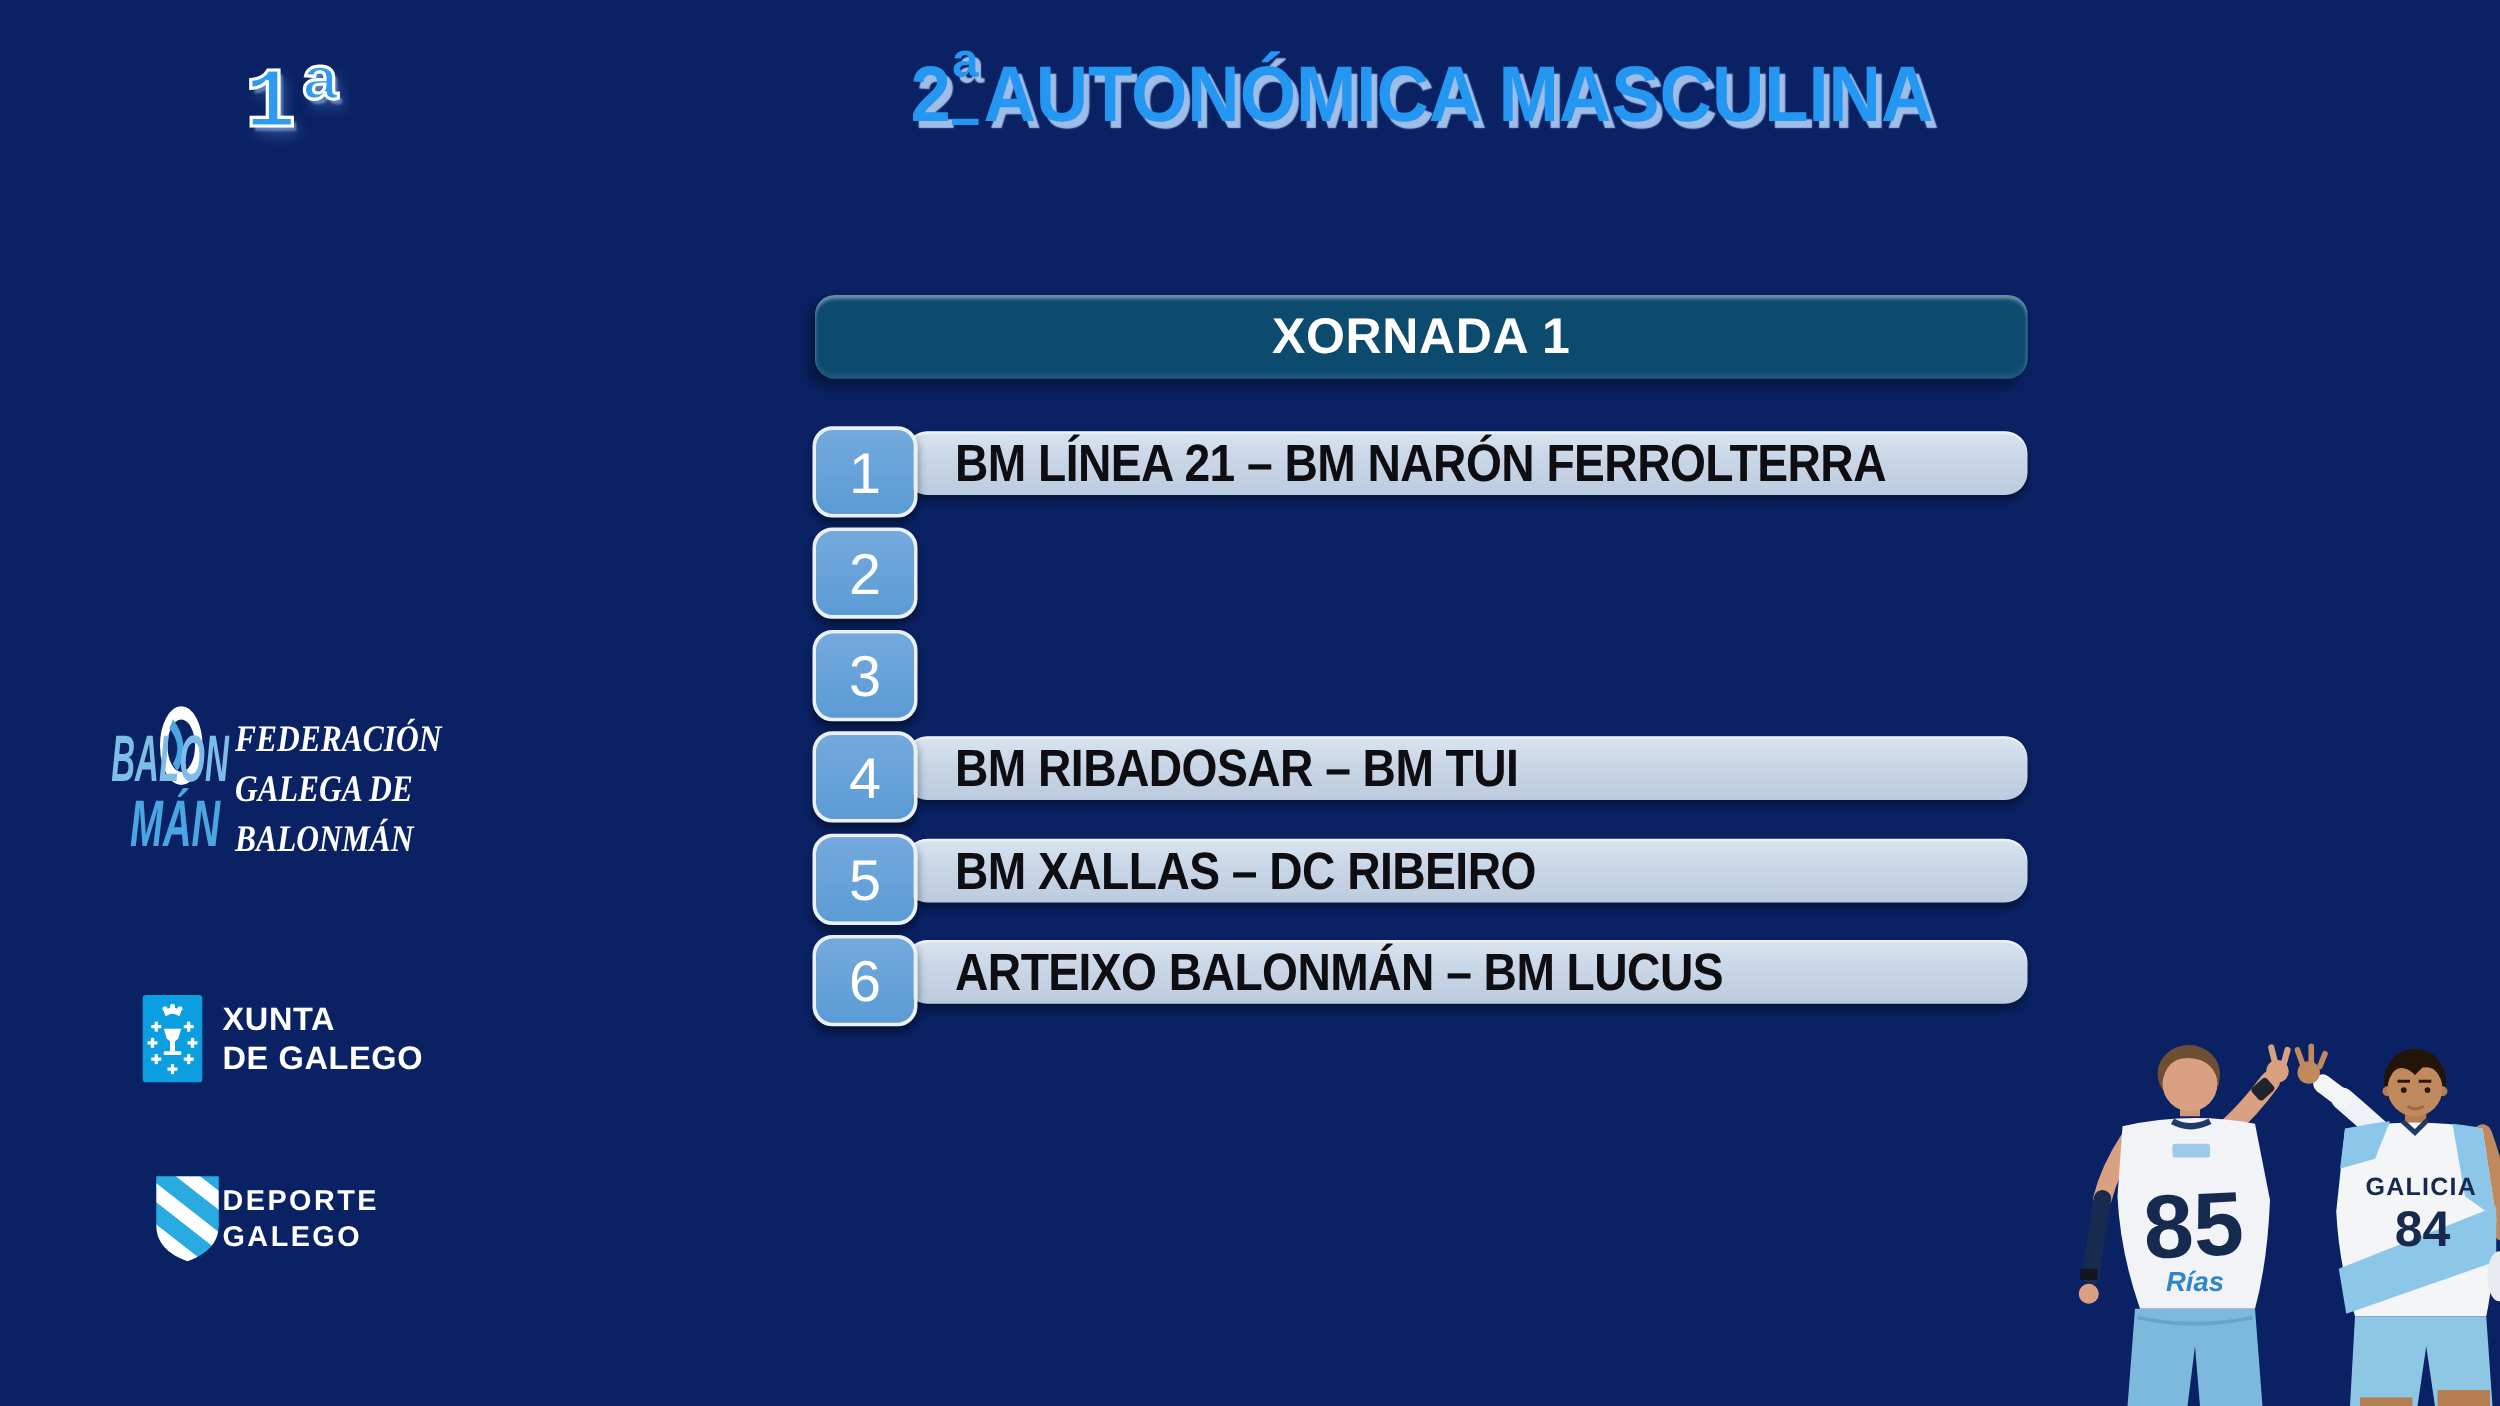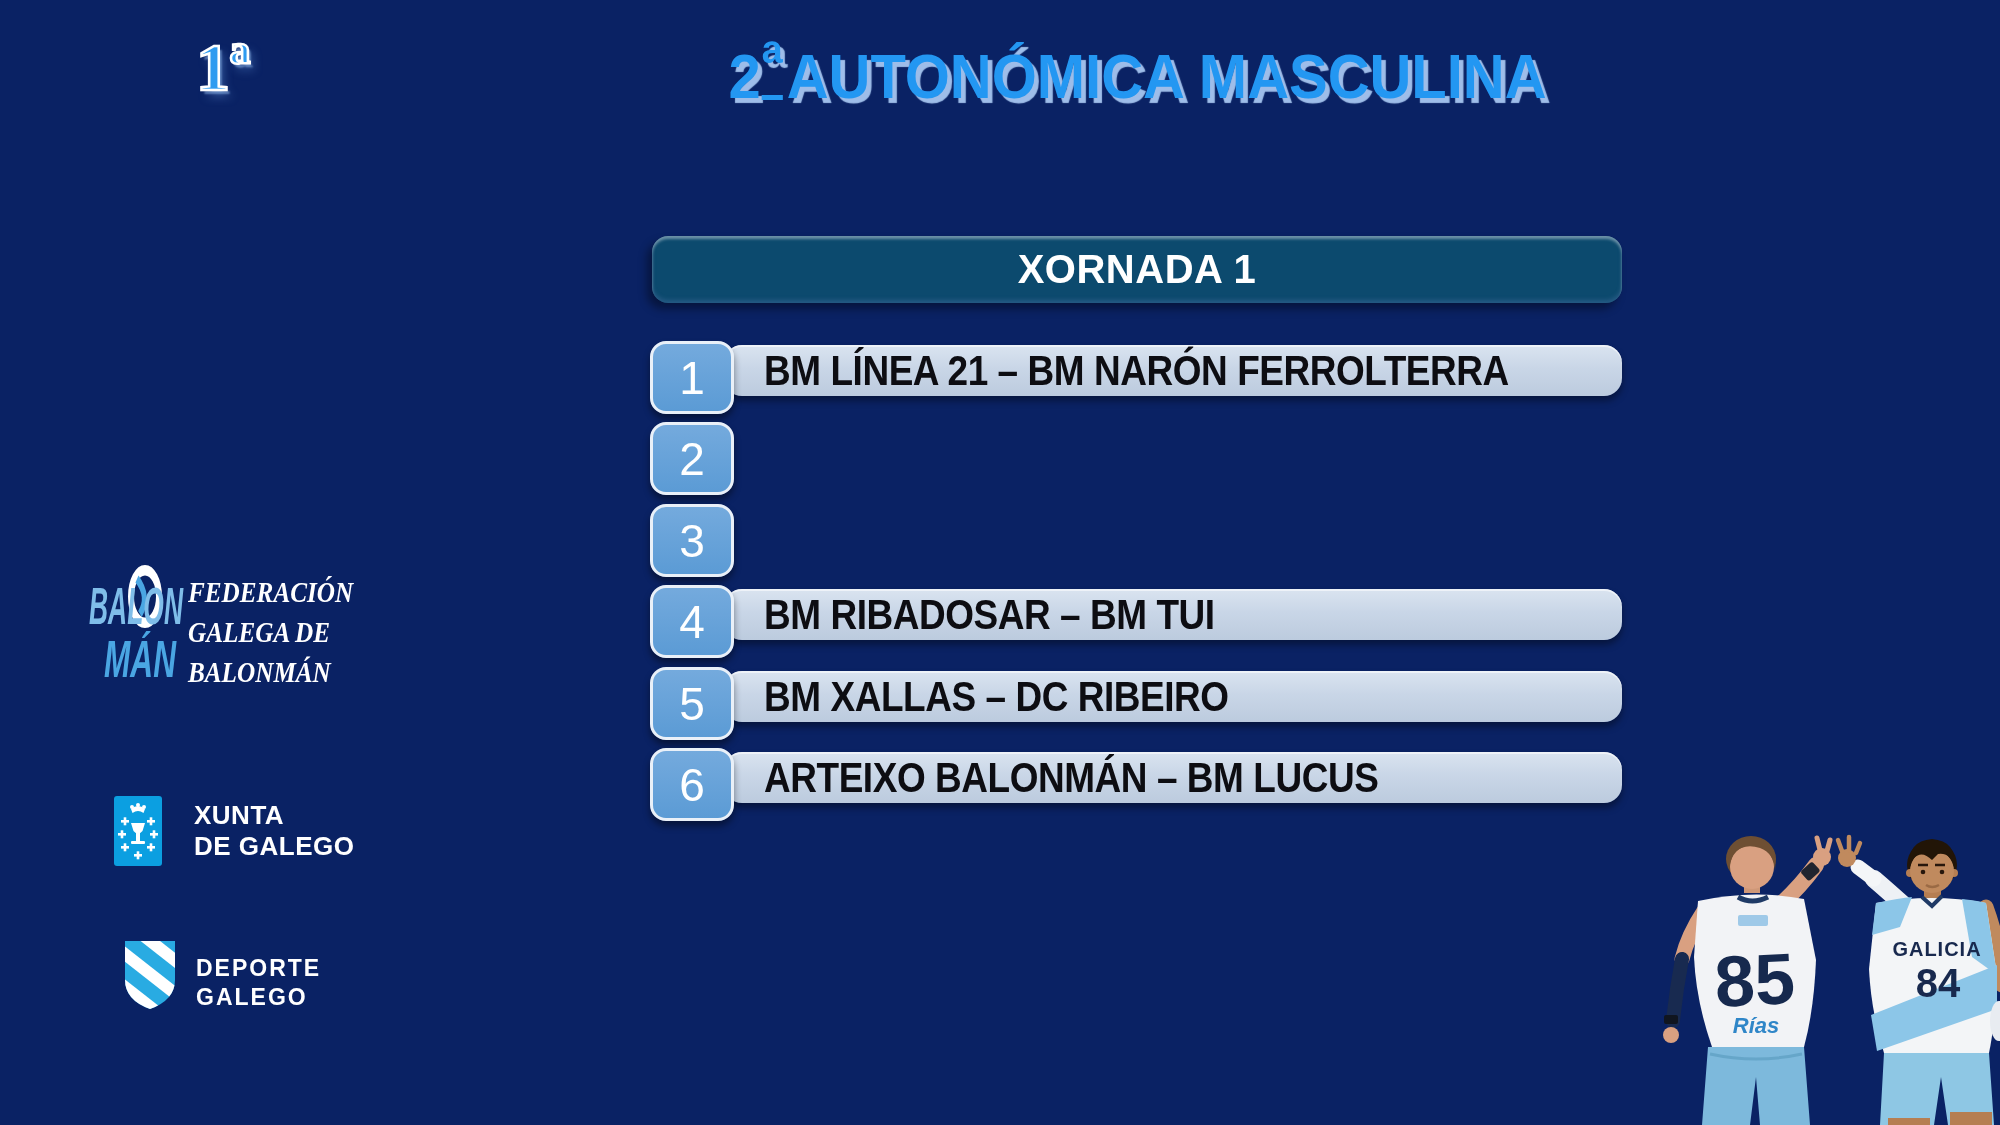--- a/index.html
+++ b/index.html
@@ -3,24 +3,25 @@
 <meta charset="utf-8">
 <style>
   html,body{margin:0;padding:0;background:#06173f;}
   .slide{
     position:relative; width:2000px; height:1125px; overflow:hidden;
     background:#0A2264;
     font-family:"Liberation Sans", sans-serif;
   }
   
   .round-line{
-    position:absolute; color:#2E9BF0; font-family:Liberation Serif, serif; font-weight:bold;
+    position:absolute; color:#2E9BF0; font-family:Liberation Mono, monospace; font-weight:bold;
     -webkit-text-stroke:2.5px #ffffff;
     text-shadow:3px 4px 2px rgba(150,190,240,.55), 5px 7px 10px rgba(90,140,210,.45);
     white-space:nowrap;
+    margin-top:17px;
   }
   .round-1{left:196px; top:28px; font-size:68px;}
   .round-2{left:52px; top:118px; font-size:70px;}
   
   .title{
     position:absolute; left:650px; top:40px; width:975px; text-align:center;
     font-size:63px; font-weight:bold; color:#2397F2; white-space:nowrap;
     transform:scaleX(.92); transform-origin:center top;
     text-shadow:5px 5px 1px rgba(167,198,240,.95);
   }
@@ -54,22 +55,22 @@
     background:linear-gradient(180deg,#74AADD,#5B9BD5);
     box-shadow:0 5px 7px rgba(0,0,0,.42);
     display:flex; align-items:center; justify-content:center;
     color:#fff; font-size:46px; font-weight:normal;
   }
   
   .fed-logo{position:absolute; left:88px; top:558px; display:flex; font-style:italic;}
   .fed-name{margin-top:14px; color:#fff; font-family:"Liberation Serif", serif; font-weight:bold;}
   .fed-name div{font-size:30px; line-height:40px; transform:scaleX(.84); transform-origin:left center; white-space:nowrap;}
   .xunta-logo{position:absolute; left:114px; top:796px; display:flex; gap:16px; align-items:center;}
-  .xunta-name div{color:#fff; font-size:26px; line-height:31px; font-weight:bold; letter-spacing:.5px; white-space:nowrap;margin-left:16px;}
-  .deporte-logo{position:absolute; left:122px; top:938px; display:flex; gap:18px; align-items:flex-end;}
+  .xunta-name div{color:#fff; font-size:26px; line-height:31px; font-weight:bold; letter-spacing:.5px; white-space:nowrap;}
+  .deporte-logo{position:absolute; left:122px; top:938px; display:flex; align-items:center;}
   .deporte-name div{color:#fff; font-size:23px; line-height:29px; font-weight:bold; letter-spacing:2px; white-space:nowrap;}
   
   .photo{position:absolute; left:1650px; top:825px; width:350px; height:300px;}
   svg text{font-family:"Liberation Sans", sans-serif;}
 </style>
 </head>
 <body>
 
 <div class="slide">
 

